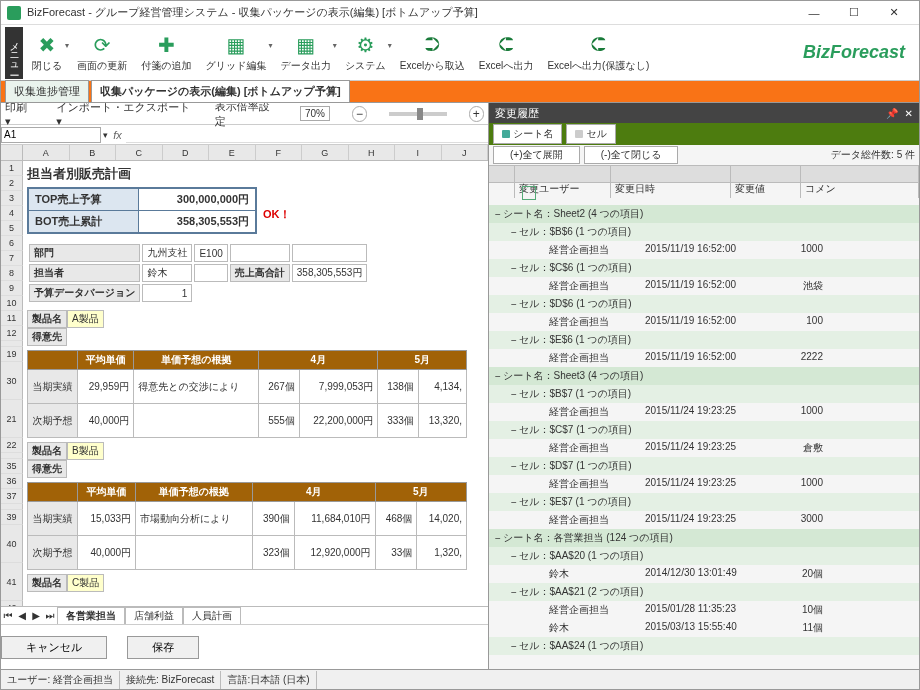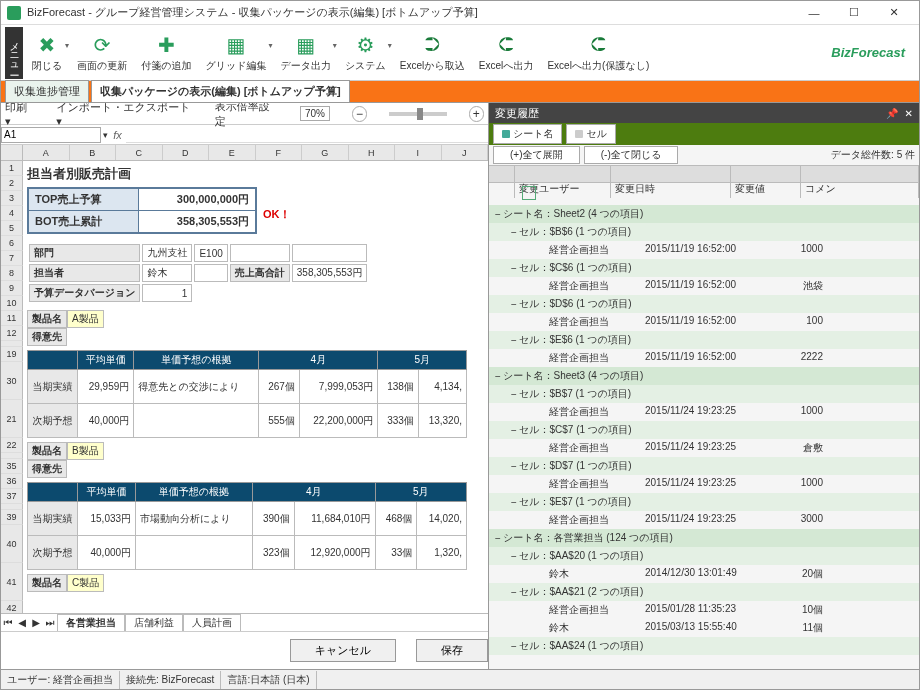--- a/index.html
+++ b/index.html
@@ -11,21 +11,21 @@
 .winbtns { display: flex; gap: 2px; }
 .winbtn { width: 38px; height: 22px; display: flex; align-items: center; justify-content: center; font-size: 11px; }
 .toolbar { height: 56px; display: flex; align-items: center; padding: 2px 4px; border-bottom: 1px solid #ccc; gap: 2px; }
 .menubtn { width: 18px; height: 52px; background: #333; color: #fff; writing-mode: vertical-rl; font-size: 10px; display: flex; align-items: center; justify-content: center; }
 .tbtn { display: flex; flex-direction: column; align-items: center; justify-content: center; padding: 2px 6px; min-width: 44px; height: 52px; }
 .tbtn .ticon { width: 24px; height: 24px; display: flex; align-items: center; justify-content: center; font-size: 20px; color: #2a9d5c; }
 .tbtn .tlabel { font-size: 10px; margin-top: 2px; }
 .tbtn .tarrow { font-size: 8px; color: #666; position: absolute; }
 .tbtn { position: relative; }
 .tbtn .tarrow { right: 0; top: 14px; }
-.brand { margin-left: auto; margin-right: 10px; font-size: 13px; font-weight: bold; color: #2a9d5c; font-style: italic; }
+.brand { margin-left: auto; margin-right: 10px; font-size: 18px; font-weight: bold; color: #2a9d5c; font-style: italic; }
 .tabs { height: 22px; background: #f97316; display: flex; align-items: flex-end; border-bottom: 1px solid #999; padding-left: 4px; }
 .tab { padding: 3px 8px; font-size: 11px; border: 1px solid #999; border-bottom: none; background: #eaf3ed; margin-right: 2px; }
 .tab.active { background: #fff; font-weight: bold; }
 .subtoolbar { height: 22px; display: flex; align-items: center; padding: 0 4px; border-bottom: 1px solid #ccc; gap: 22px; font-size: 11px; }
 .subtb-item { display: flex; align-items: center; gap: 2px; }
 .zoompct { border: 1px solid #aaa; padding: 1px 4px; font-size: 10px; }
 .zoombtn { width: 16px; height: 16px; border: 1px solid #aaa; border-radius: 8px; display: flex; align-items: center; justify-content: center; font-size: 12px; }
 .main { flex: 1; display: flex; overflow: hidden; }
 .left { width: 488px; display: flex; flex-direction: column; border-right: 1px solid #999; }
 .right { flex: 1; display: flex; flex-direction: column; background: #f5f5f5; }
@@ -50,29 +50,29 @@
 .topbox-row:first-child { border-bottom: 1px solid #5a7a9a; }
 .ok-label { color: #d00; font-weight: bold; font-size: 11px; display: inline-block; margin-left: 6px; }
 .infotable { font-size: 10px; margin-bottom: 6px; }
 .infotable tr td { padding: 1px 4px; border: 1px solid #bbb; }
 .infotable .hdr { background: #e8e8e8; font-weight: bold; }
 .prodlabel { font-size: 10px; margin-top: 4px; }
 .prodlabel span { border: 1px solid #bbb; padding: 1px 4px; display: inline-block; }
 .prodlabel .ph { background: #e8e8e8; font-weight: bold; }
 .prodlabel .pv { background: #ffffcc; }
 .datatbl { font-size: 10px; margin-top: 4px; width: 440px; border-collapse: collapse; }
-.datatbl th { background: #0c4a6e; color: #fff; font-weight: normal; padding: 2px; border: 1px solid #999; font-size: 10px; text-align: center; }
+.datatbl th { background: #a16207; color: #fff; font-weight: bold; padding: 2px; border: 1px solid #999; font-size: 10px; text-align: center; }
 .datatbl td { border: 1px solid #bbb; padding: 2px 4px; height: 34px; }
 .datatbl .rh { background: #e8e8e8; text-align: center; width: 50px; }
 .datatbl .num { text-align: right; }
 .sheettabs { height: 18px; display: flex; align-items: center; border-top: 1px solid #bbb; font-size: 10px; }
 .sheettabs .navbtn { width: 14px; text-align: center; }
 .sheettab { padding: 1px 8px; border: 1px solid #bbb; border-bottom: none; background: #fff; }
 .sheettab.active { font-weight: bold; background: #fff; }
-.btnrow { height: 38px; display: flex; align-items: center; justify-content: flex-end; gap: 20px; border-top: 1px solid #ccc; }
+.btnrow { height: 45px; display: flex; align-items: center; justify-content: flex-start; gap: 20px; border-top: 1px solid #ccc; }
 .btnrow button { padding: 3px 24px; font-size: 11px; border: 1px solid #999; background: #f0f0f0; }
 .right-title { height: 20px; background: #444; color: #fff; padding: 2px 6px; font-size: 11px; display: flex; align-items: center; }
 .right-title .spacer { flex: 1; }
 .right-title .pin { font-size: 10px; margin-left: 6px; }
 .right-tabs { height: 22px; display: flex; align-items: center; padding: 2px 4px; gap: 4px; background: #4d7c0f; }
 .rtab { padding: 2px 8px; border: 1px solid #aaa; background: #fff; font-size: 10px; display: flex; align-items: center; gap: 3px; }
 .rtab .dot { width: 8px; height: 8px; background: #4a9; border-radius: 1px; }
 .expand-row { height: 20px; display: flex; align-items: center; padding: 2px 4px; gap: 4px; font-size: 10px; }
 .expbtn { border: 1px solid #aaa; padding: 1px 16px; background: #fff; }
 .expand-row .count { margin-left: auto; }

